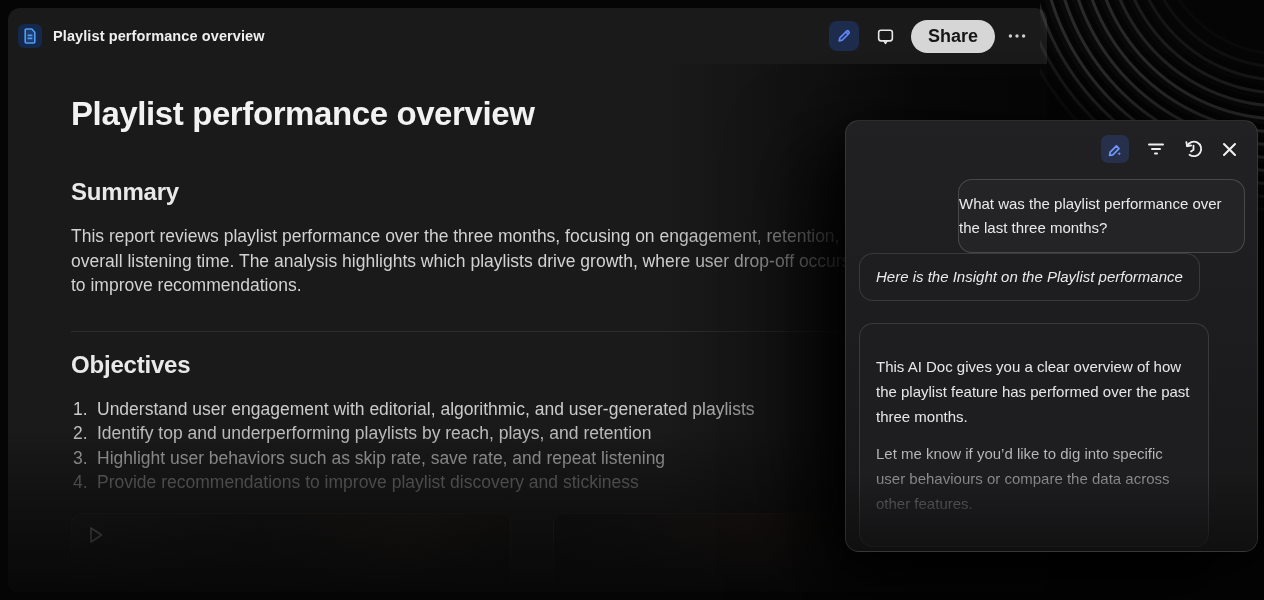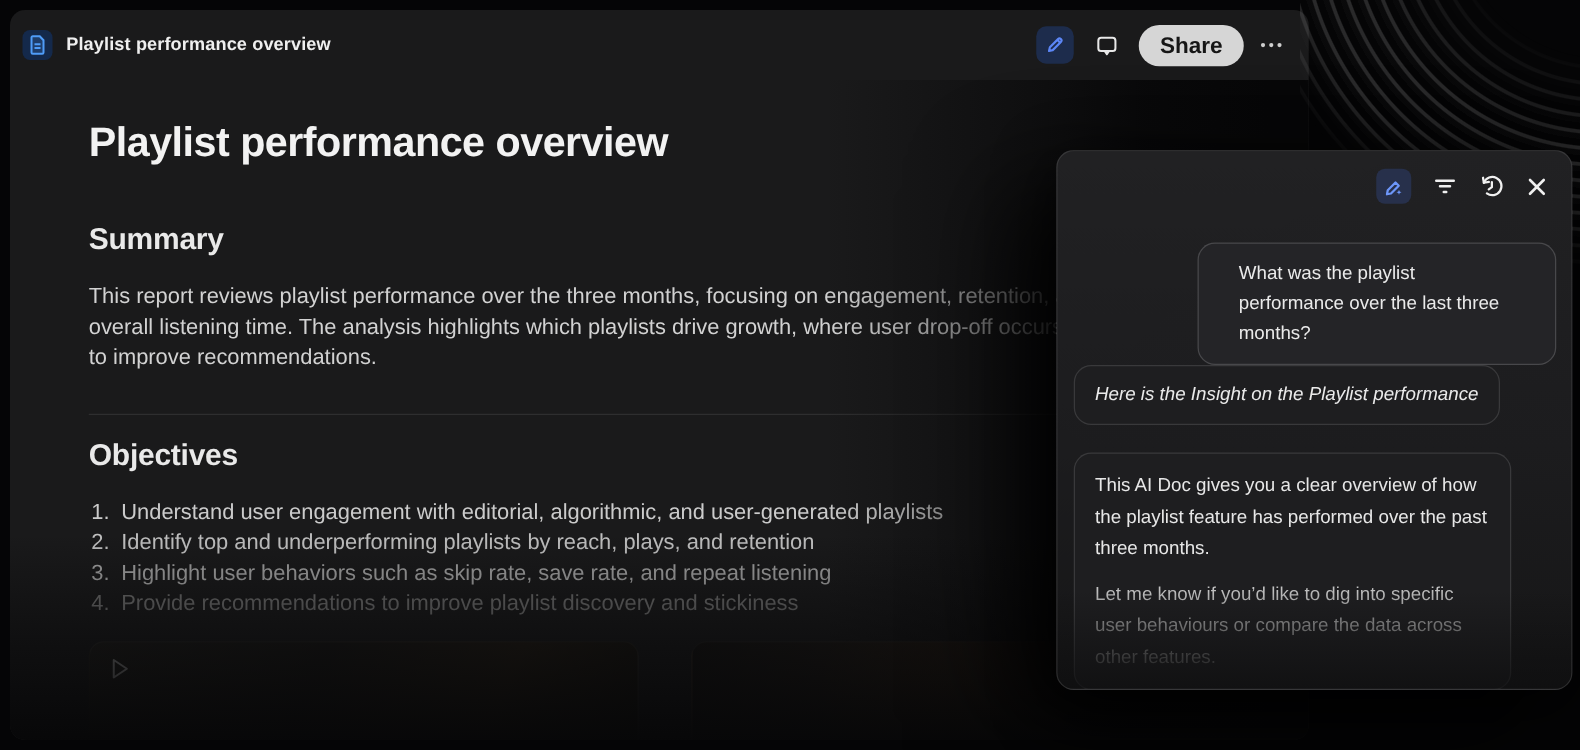--- a/index.html
+++ b/index.html
@@ -75,25 +75,25 @@
     background:linear-gradient(180deg,#212123 0%, #1c1c1e 55%, #161617 100%);
     border:1px solid rgba(255,255,255,0.10); border-radius:14px;
     box-shadow:-34px 28px 80px rgba(0,0,0,0.85), 0 14px 48px rgba(0,0,0,0.65);
     overflow:hidden;
   }
   .chat-toolbar{ display:flex; justify-content:flex-end; align-items:center; gap:17px; padding:14px 19px 0 0; }
   .ai-edit-btn{ width:28px; height:28px; border-radius:7px; background:#27304b; color:#6d96f9; }
   .tool-icon{ color:#f0f0f0; }
   .chat-messages{ padding:0 12px 0 13px; }
   .bubble{ border-radius:14px; font-size:15px; line-height:24px; color:#eaeaea; }
-  .bubble-user{ margin-top:31px; margin-left:auto; width:fit-content; max-width:287px;
-    padding:12px 32px; background:#242427; border:1px solid rgba(255,255,255,0.17); }
+  .bubble-user{ margin-top:16px; margin-left:auto; width:fit-content; max-width:287px;
+    padding:12px 0; background:#242427; border:1px solid rgba(255,255,255,0.17); }
   .bubble-assist{ margin-right:auto; padding:11px 16px; background:#1e1e20; border:1px solid rgba(255,255,255,0.12); }
   .bubble-2{ width:fit-content; white-space:nowrap;font-style:italic; }
-  .bubble-3{ margin-top:22px; width:350px; padding:13px 16px; line-height:25px; }
+  .bubble-3{ margin-top:22px; width:350px; padding:30px 16px; line-height:25px; }
   .bubble-3 .p1{ color:#e7e7e7; }
   .bubble-3 .p2{ margin-top:12px;
     background:linear-gradient(180deg,#cdcdcd 0%, #8f8f8f 55%, #545454 100%);
     -webkit-background-clip:text; background-clip:text; color:transparent; }
   .panel-fade{ position:absolute; left:0; right:0; bottom:0; height:78px; pointer-events:none;
     background:linear-gradient(to bottom, rgba(21,21,22,0) 0%, rgba(14,14,15,0.8) 100%); }
 
   svg{ display:block; }
 </style>
 </head>

